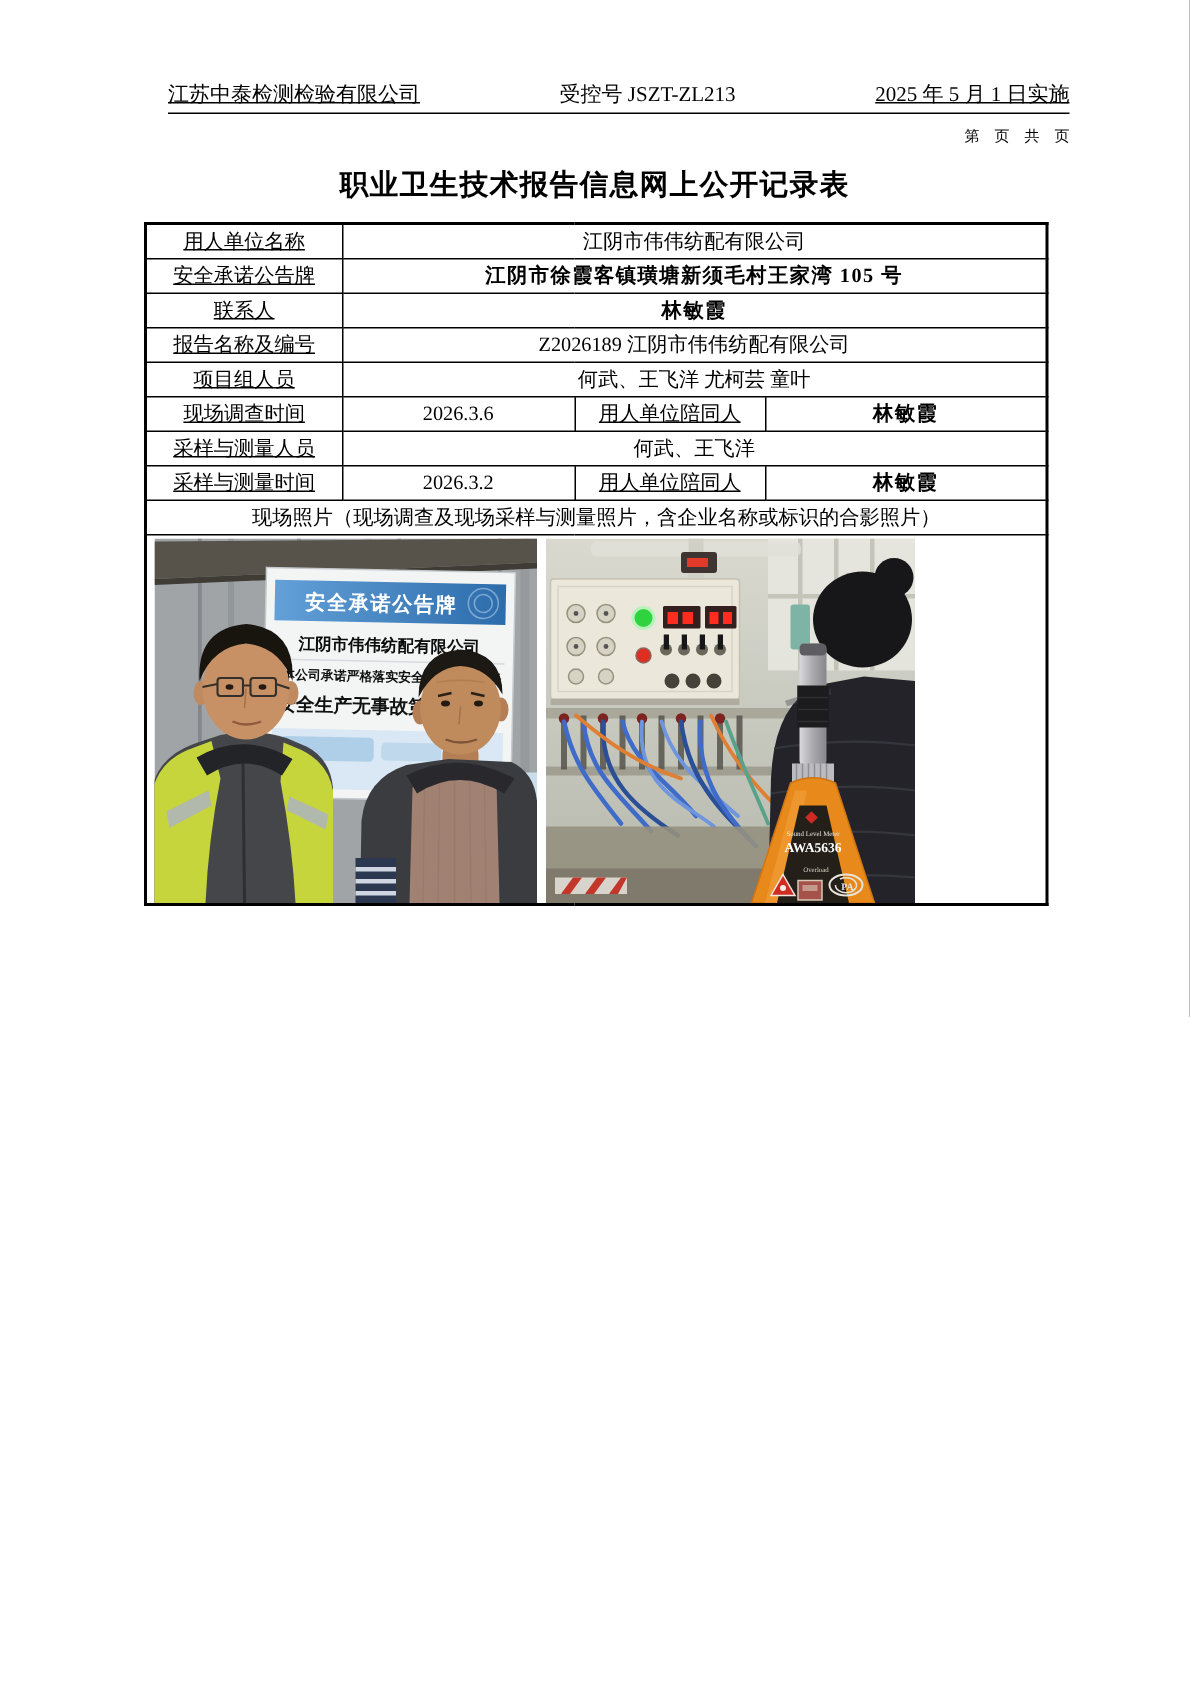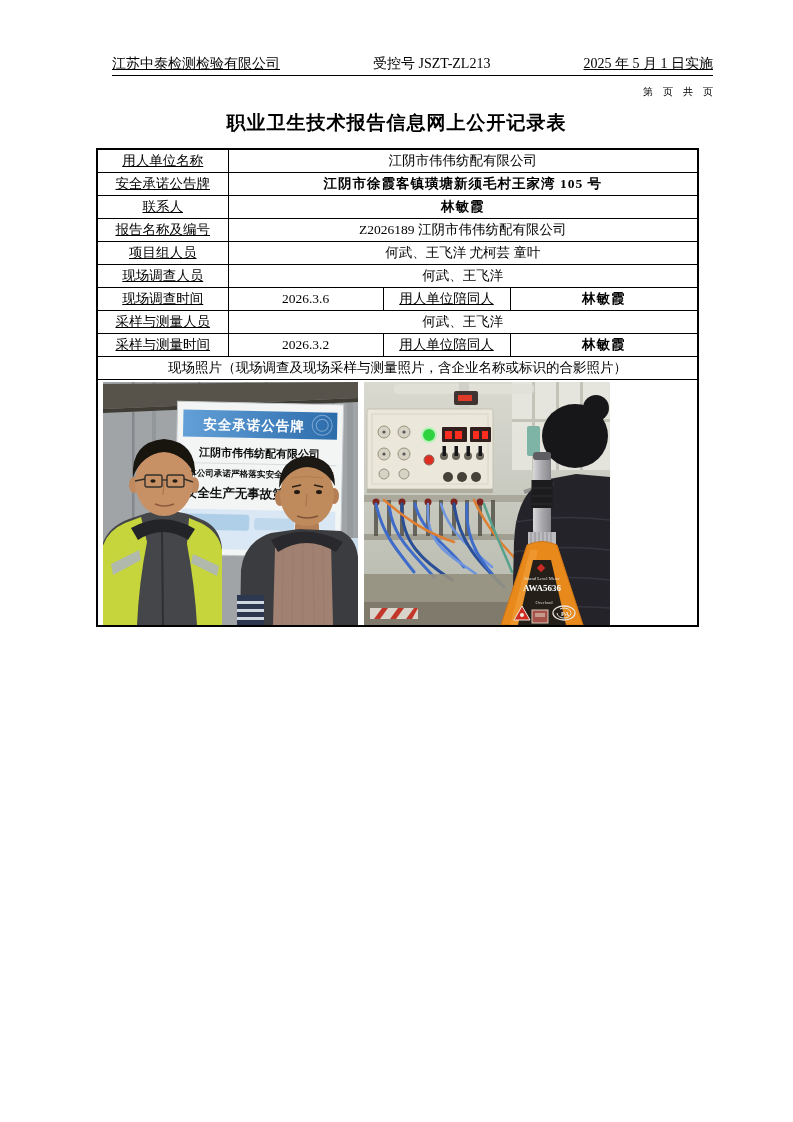--- a/index.html
+++ b/index.html
@@ -65,24 +65,20 @@
       </tr>
       <tr>
         <td class="lbl">报告名称及编号</td>
         <td colspan="3">Z2026189 江阴市伟伟纺配有限公司</td>
       </tr>
       <tr>
         <td class="lbl">项目组人员</td>
         <td colspan="3">何武、王飞洋 尤柯芸 童叶</td>
       </tr>
       <tr>
-        <td class="lbl">现场调查人员</td>
-        <td colspan="3">何武、王飞洋</td>
-      </tr>
-      <tr>
         <td class="lbl">现场调查时间</td>
         <td>2026.3.6</td>
         <td class="lbl">用人单位陪同人</td>
         <td class="fill">林敏霞</td>
       </tr>
       <tr>
         <td class="lbl">采样与测量人员</td>
         <td colspan="3">何武、王飞洋</td>
       </tr>
       <tr>

